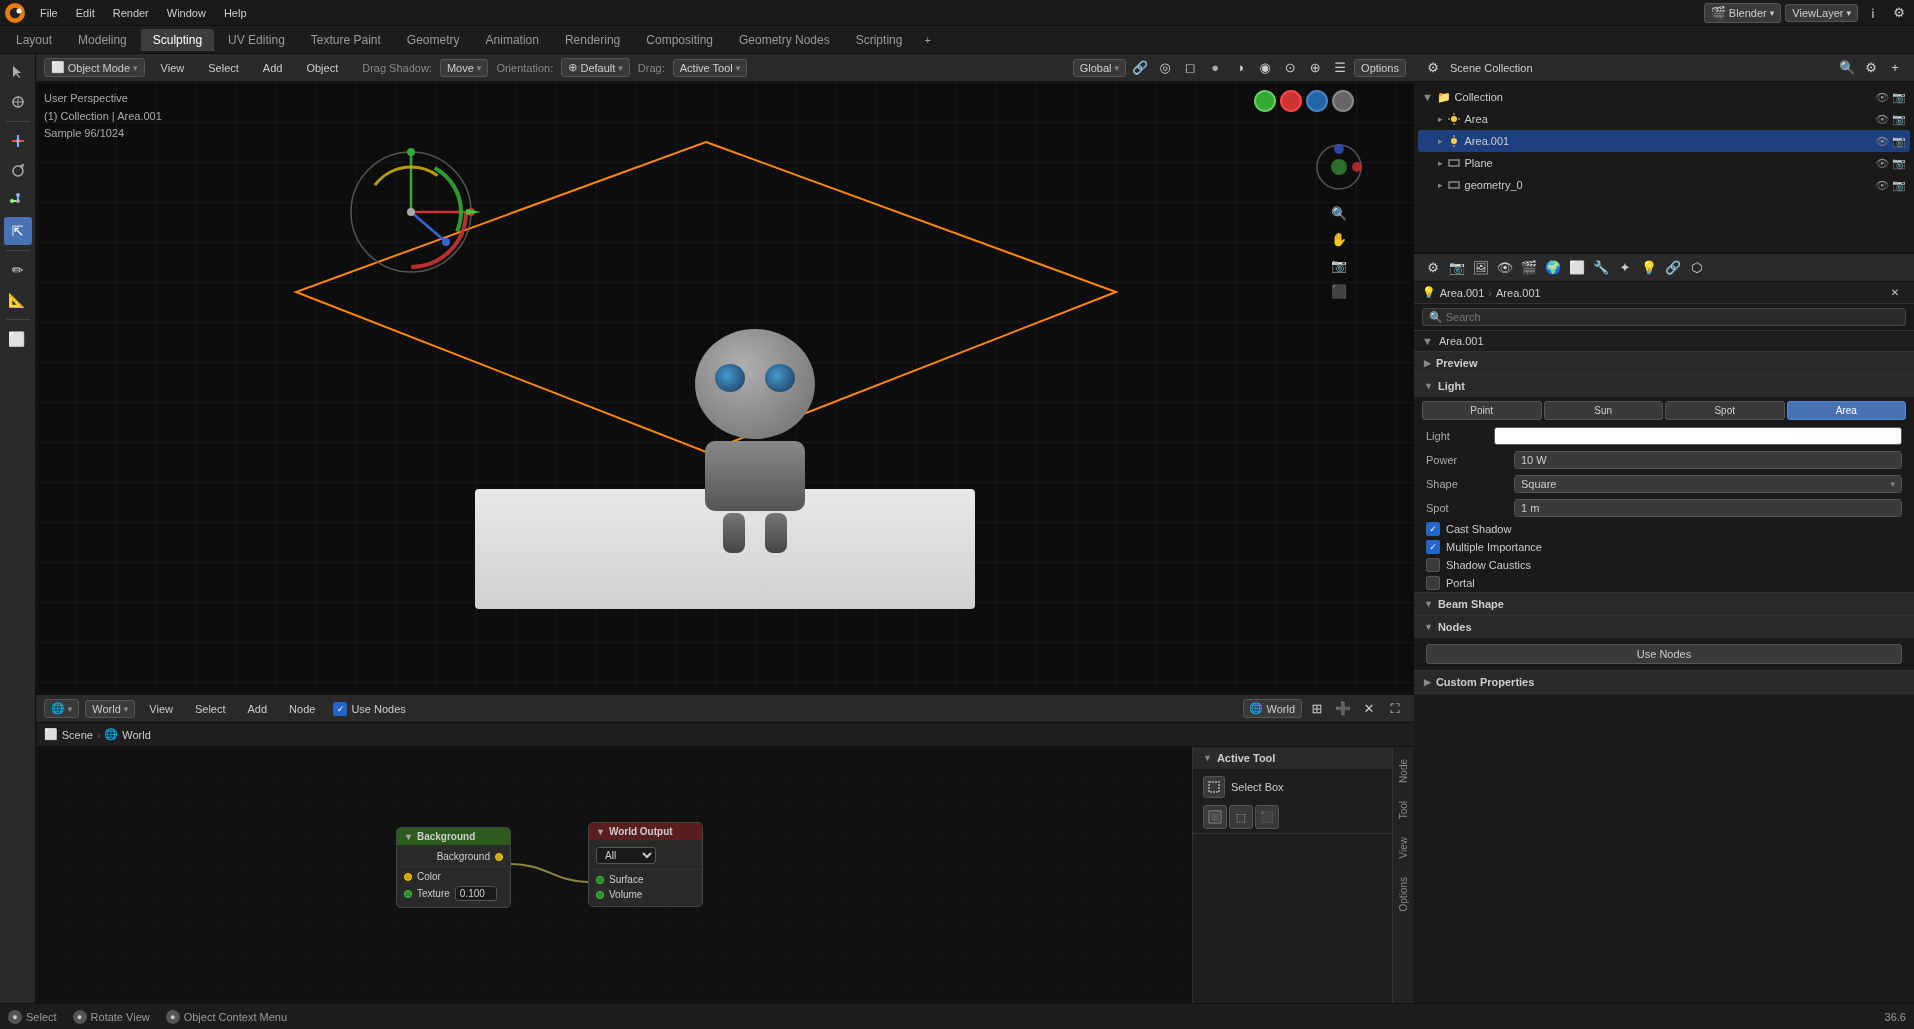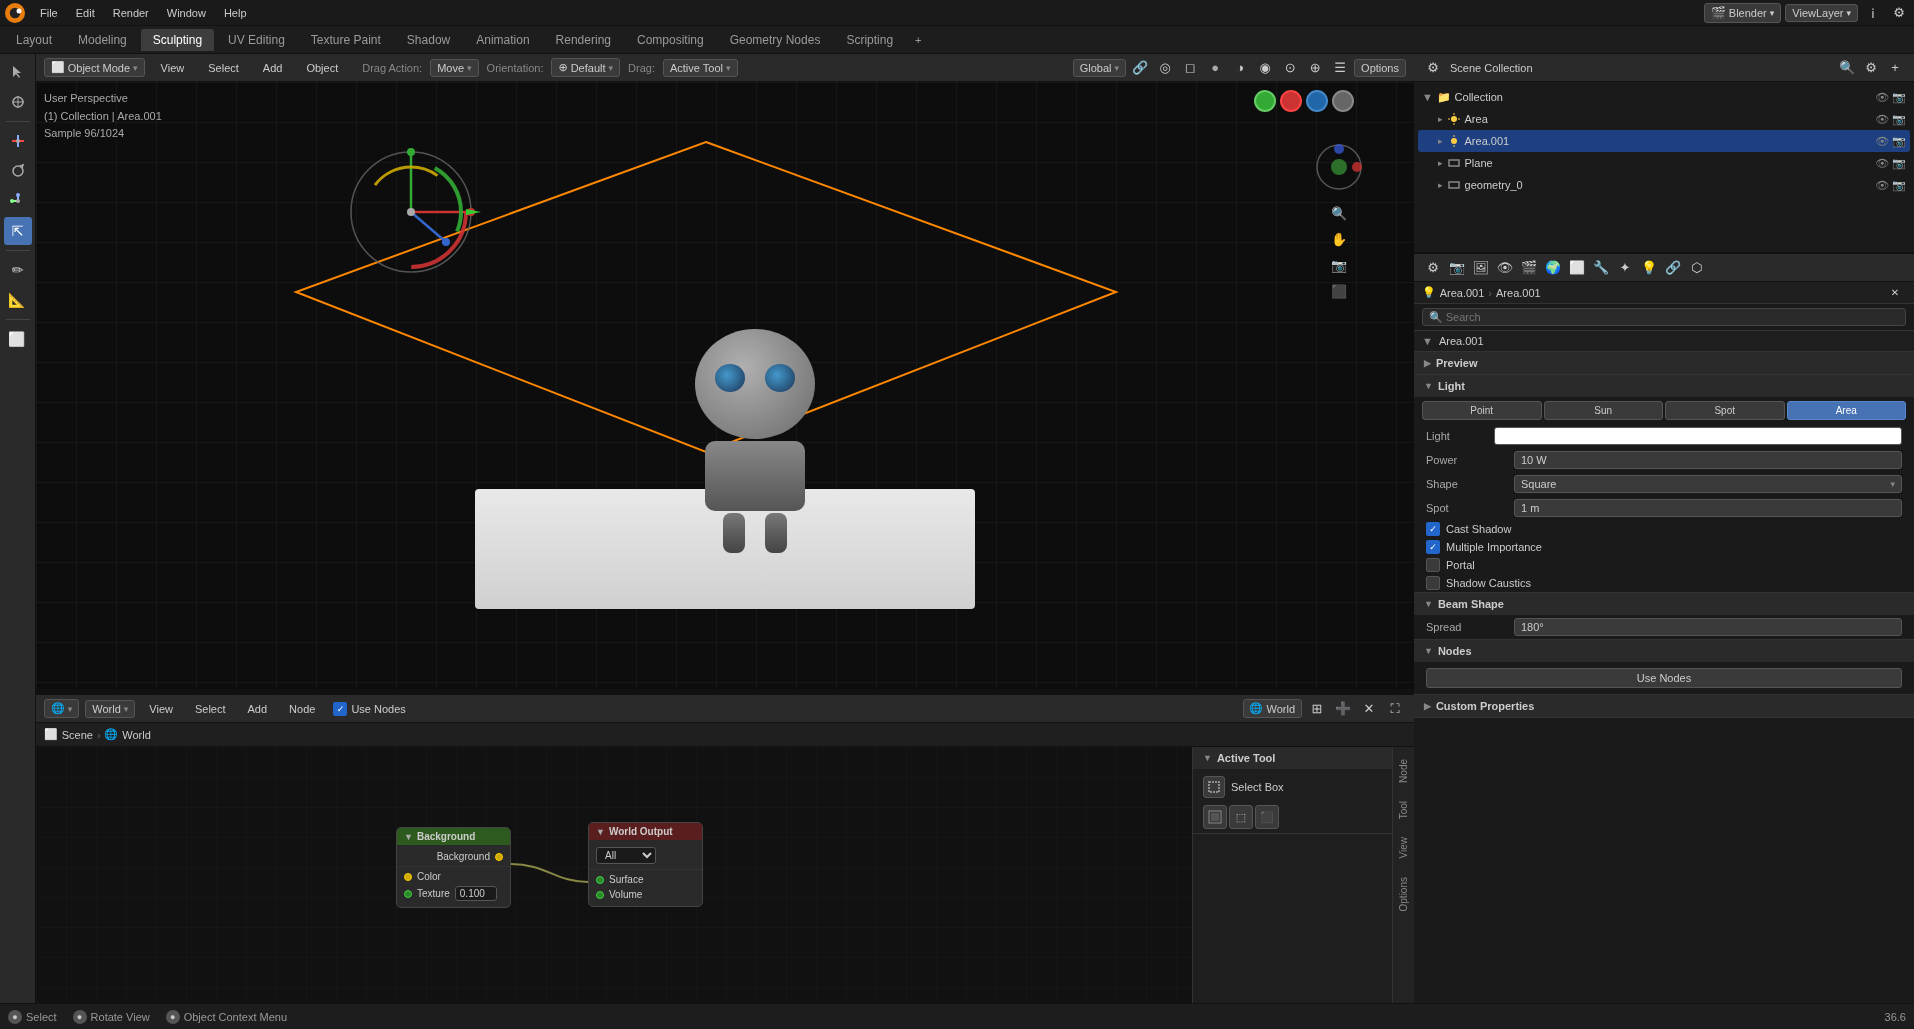--- a/index.html
+++ b/index.html
@@ -570,21 +570,21 @@
     <div class="icon-btn">⚙</div>
   </div>
 </div>
 
 <div class="workspace-tabs">
   <div class="workspace-tab">Layout</div>
   <div class="workspace-tab">Modeling</div>
   <div class="workspace-tab active">Sculpting</div>
   <div class="workspace-tab">UV Editing</div>
   <div class="workspace-tab">Texture Paint</div>
-  <div class="workspace-tab">Shadow</div>
+  <div class="workspace-tab">Geometry</div>
   <div class="workspace-tab">Animation</div>
   <div class="workspace-tab">Rendering</div>
   <div class="workspace-tab">Compositing</div>
   <div class="workspace-tab">Geometry Nodes</div>
   <div class="workspace-tab">Scripting</div>
   <div class="workspace-tab-add">+</div>
 </div>
 
 <div class="main-content">
 
@@ -639,21 +639,21 @@
       <div class="dropdown-btn">
         <span>⬜</span>
         <span>Object Mode</span>
         <span class="chevron">▾</span>
       </div>
       <span class="menu-item">View</span>
       <span class="menu-item">Select</span>
       <span class="menu-item">Add</span>
       <span class="menu-item">Object</span>
 
-      <span style="color:#888;margin-left:8px">Drag Action:</span>
+      <span style="color:#888;margin-left:8px">Drag Shadow:</span>
       <div class="dropdown-btn">
         <span>Move</span>
         <span class="chevron">▾</span>
       </div>
 
       <span style="color:#888;text-align:right;">Orientation:</span>
       <div class="dropdown-btn">
         <span>⊕</span>
         <span>Default</span>
         <span class="chevron">▾</span>
@@ -1083,36 +1083,32 @@
           <div class="prop-checkbox-row">
             <div class="prop-checkbox">✓</div>
             <span>Cast Shadow</span>
           </div>
           <div class="prop-checkbox-row">
             <div class="prop-checkbox">✓</div>
             <span>Multiple Importance</span>
           </div>
           <div class="prop-checkbox-row">
             <div class="prop-checkbox unchecked"></div>
-            <span>Portal</span>
+            <span>Shadow Caustics</span>
           </div>
           <div class="prop-checkbox-row">
             <div class="prop-checkbox unchecked"></div>
-            <span>Shadow Caustics</span>
+            <span>Portal</span>
           </div>
         </div>
 
         <div class="prop-section">
           <div class="prop-section-header">
             <span class="chevron">▼</span>
             <span>Beam Shape</span>
-          </div>
-          <div class="prop-row">
-            <span class="prop-label">Spread</span>
-            <div class="prop-value">180°</div>
           </div>
         </div>
 
         <div class="prop-section">
           <div class="prop-section-header">
             <span class="chevron">▼</span>
             <span>Nodes</span>
           </div>
           <div style="padding:6px 12px;">
             <button style="width:100%;background:#3a3a3a;border:1px solid #555;border-radius:3px;color:#ccc;padding:3px 8px;cursor:pointer;font-size:11px">Use Nodes</button>

